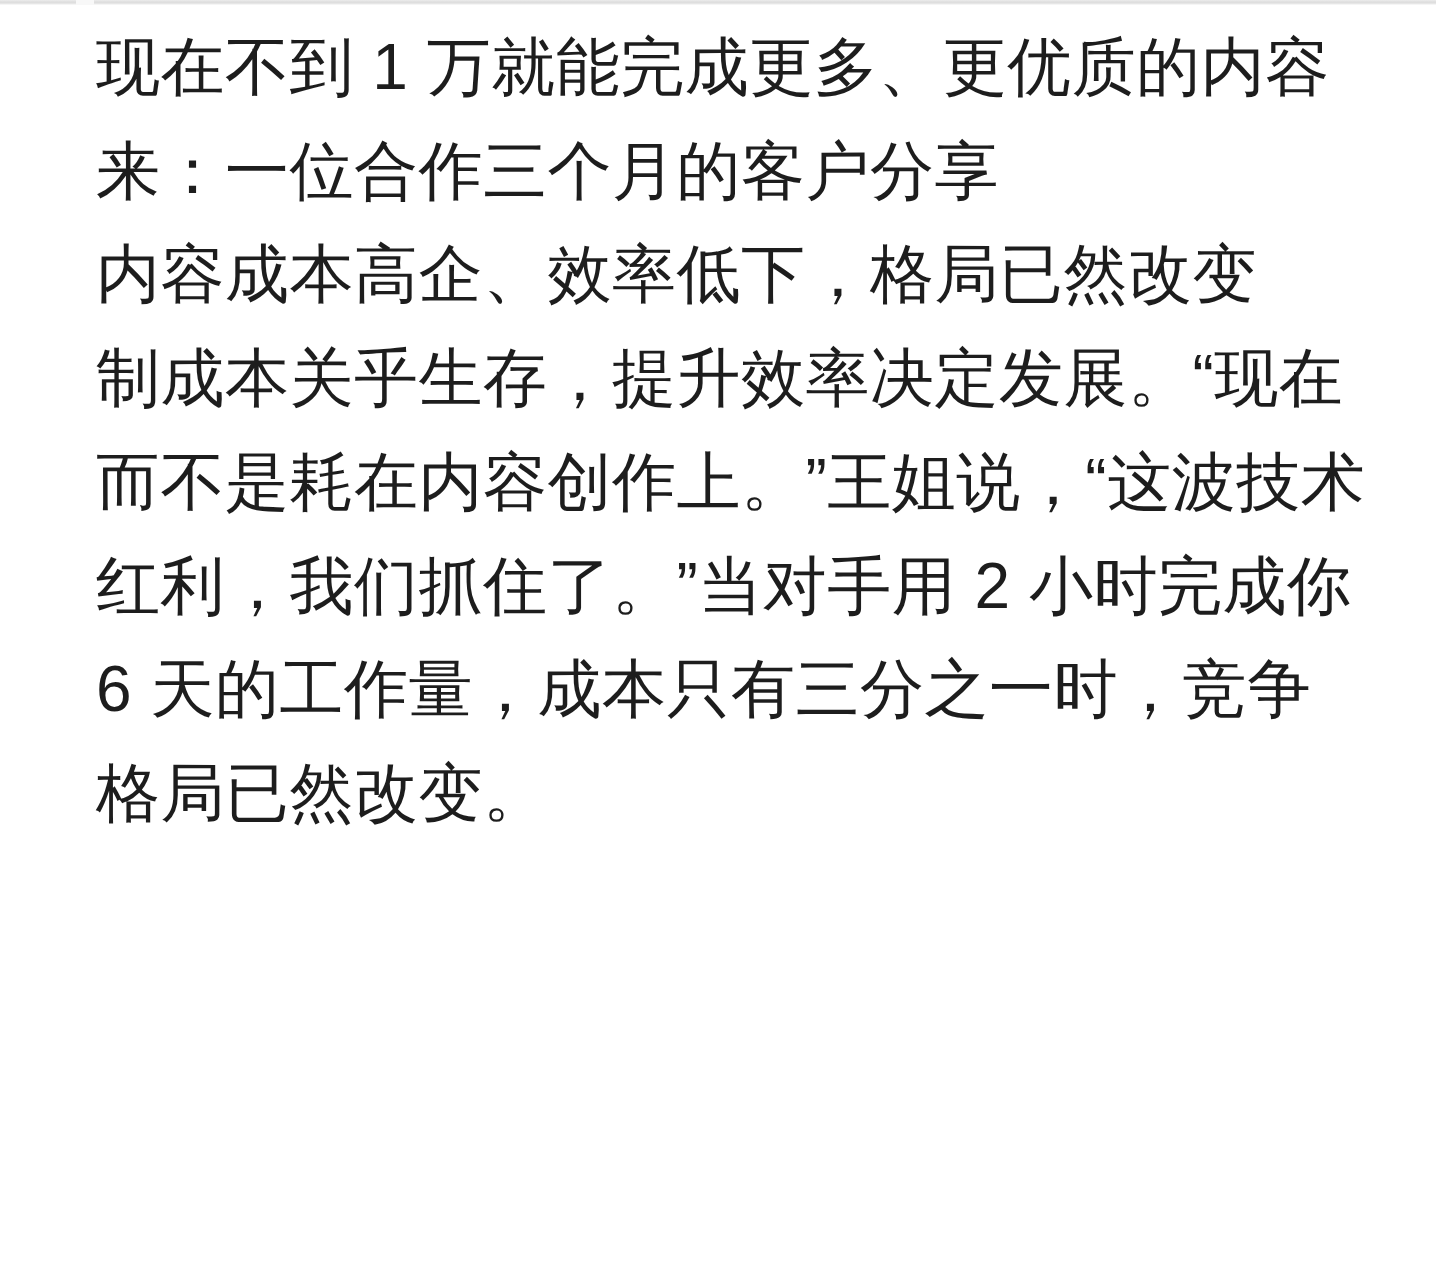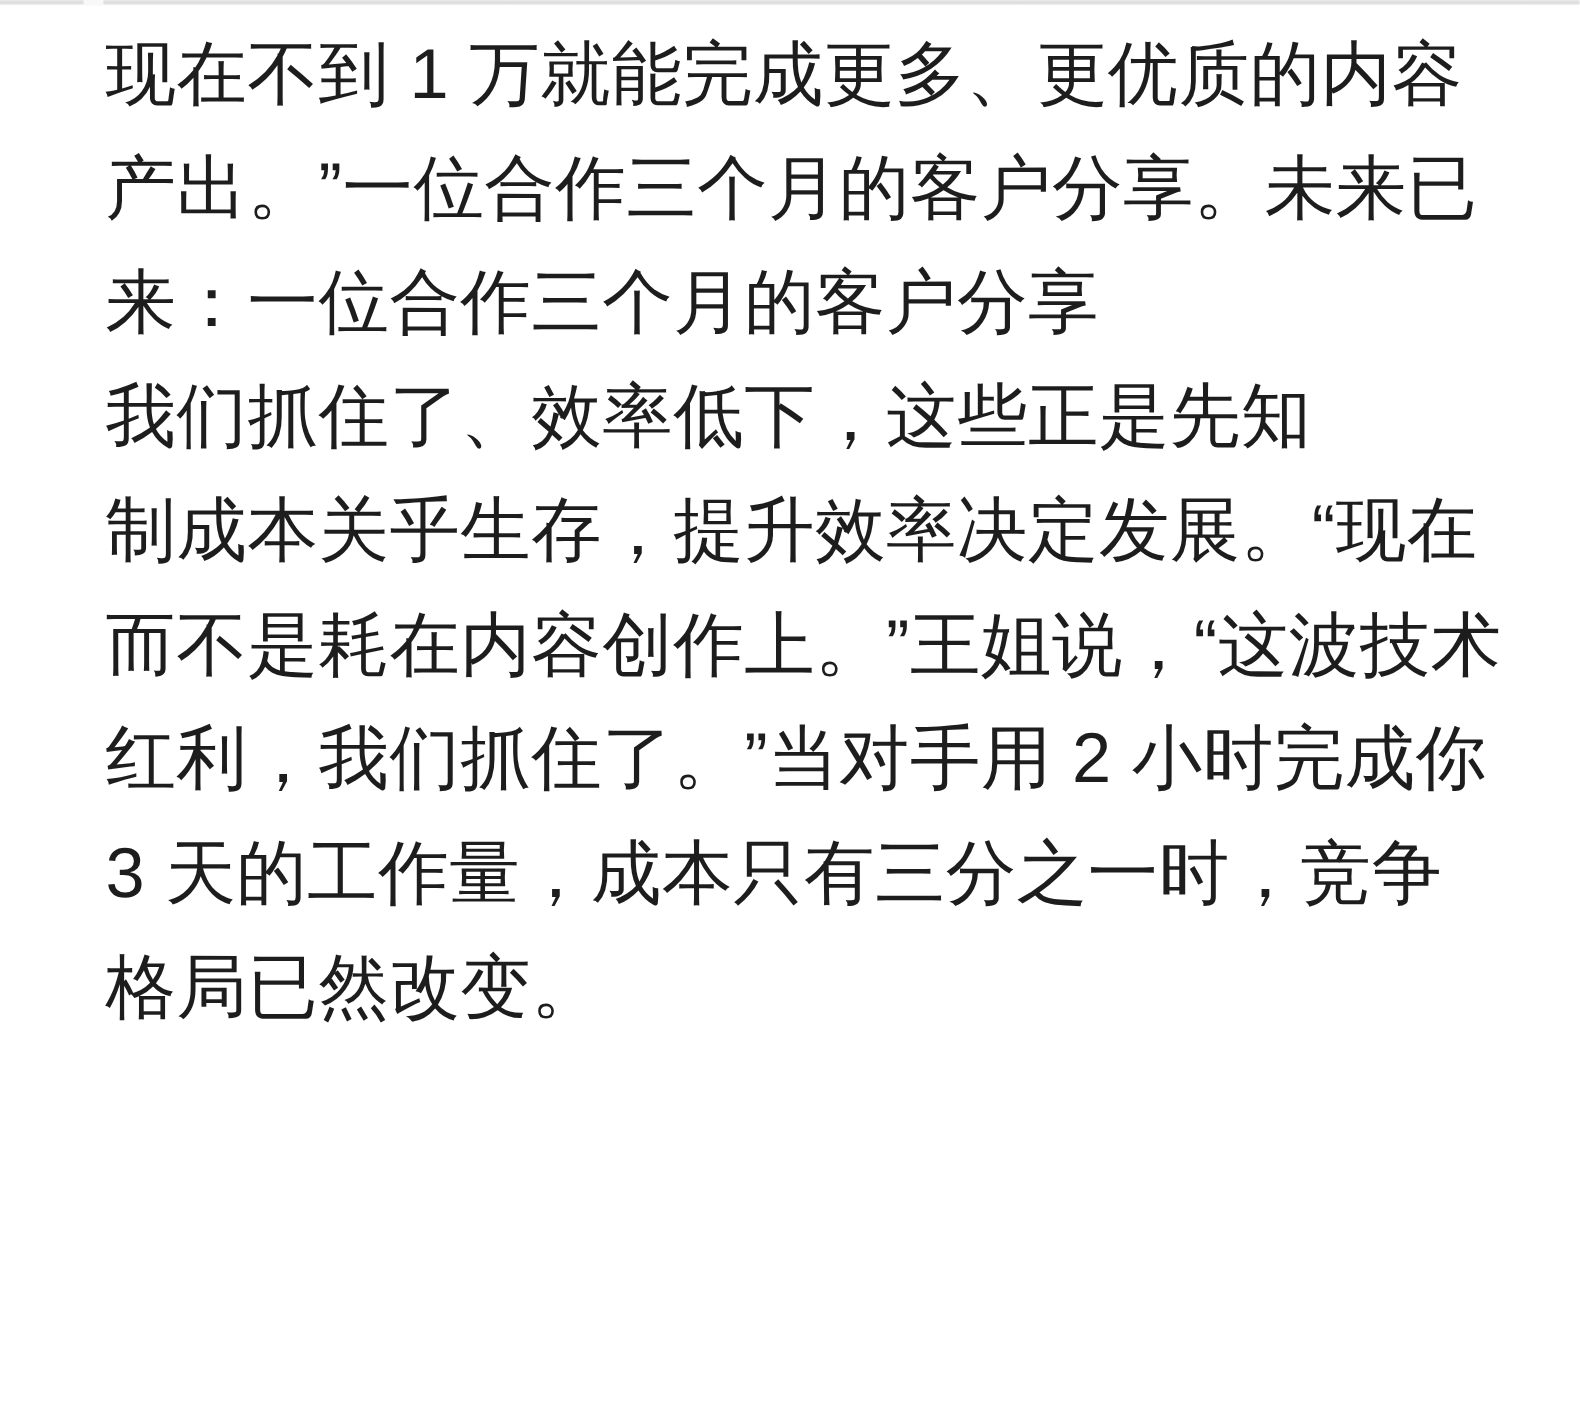--- a/index.html
+++ b/index.html
@@ -49,23 +49,22 @@
 <body>
 
 <div class="page">
 
   <div class="top-divider">
     <div class="divider-notch"></div>
   </div>
 
   <div class="article">
     <div class="line">现在不到 1 万就能完成更多、更优质的内容</div>
-    <div class="line">产出。”一位合作三个月的客户分享。未来已</div>
     <div class="line">来：一位合作三个月的客户分享</div>
-    <div class="line">我们抓住了、效率低下，这些正是先知</div>
+    <div class="line">内容成本高企、效率低下，格局已然改变</div>
     <div class="line">制成本关乎生存，提升效率决定发展。“现在</div>
     <div class="line">而不是耗在内容创作上。”王姐说，“这波技术</div>
     <div class="line">红利，我们抓住了。”当对手用 2 小时完成你</div>
-    <div class="line">3 天的工作量，成本只有三分之一时，竞争</div>
+    <div class="line">6 天的工作量，成本只有三分之一时，竞争</div>
     <div class="line">格局已然改变。</div>
   </div>
 
 </div>
 
 </body></html>

